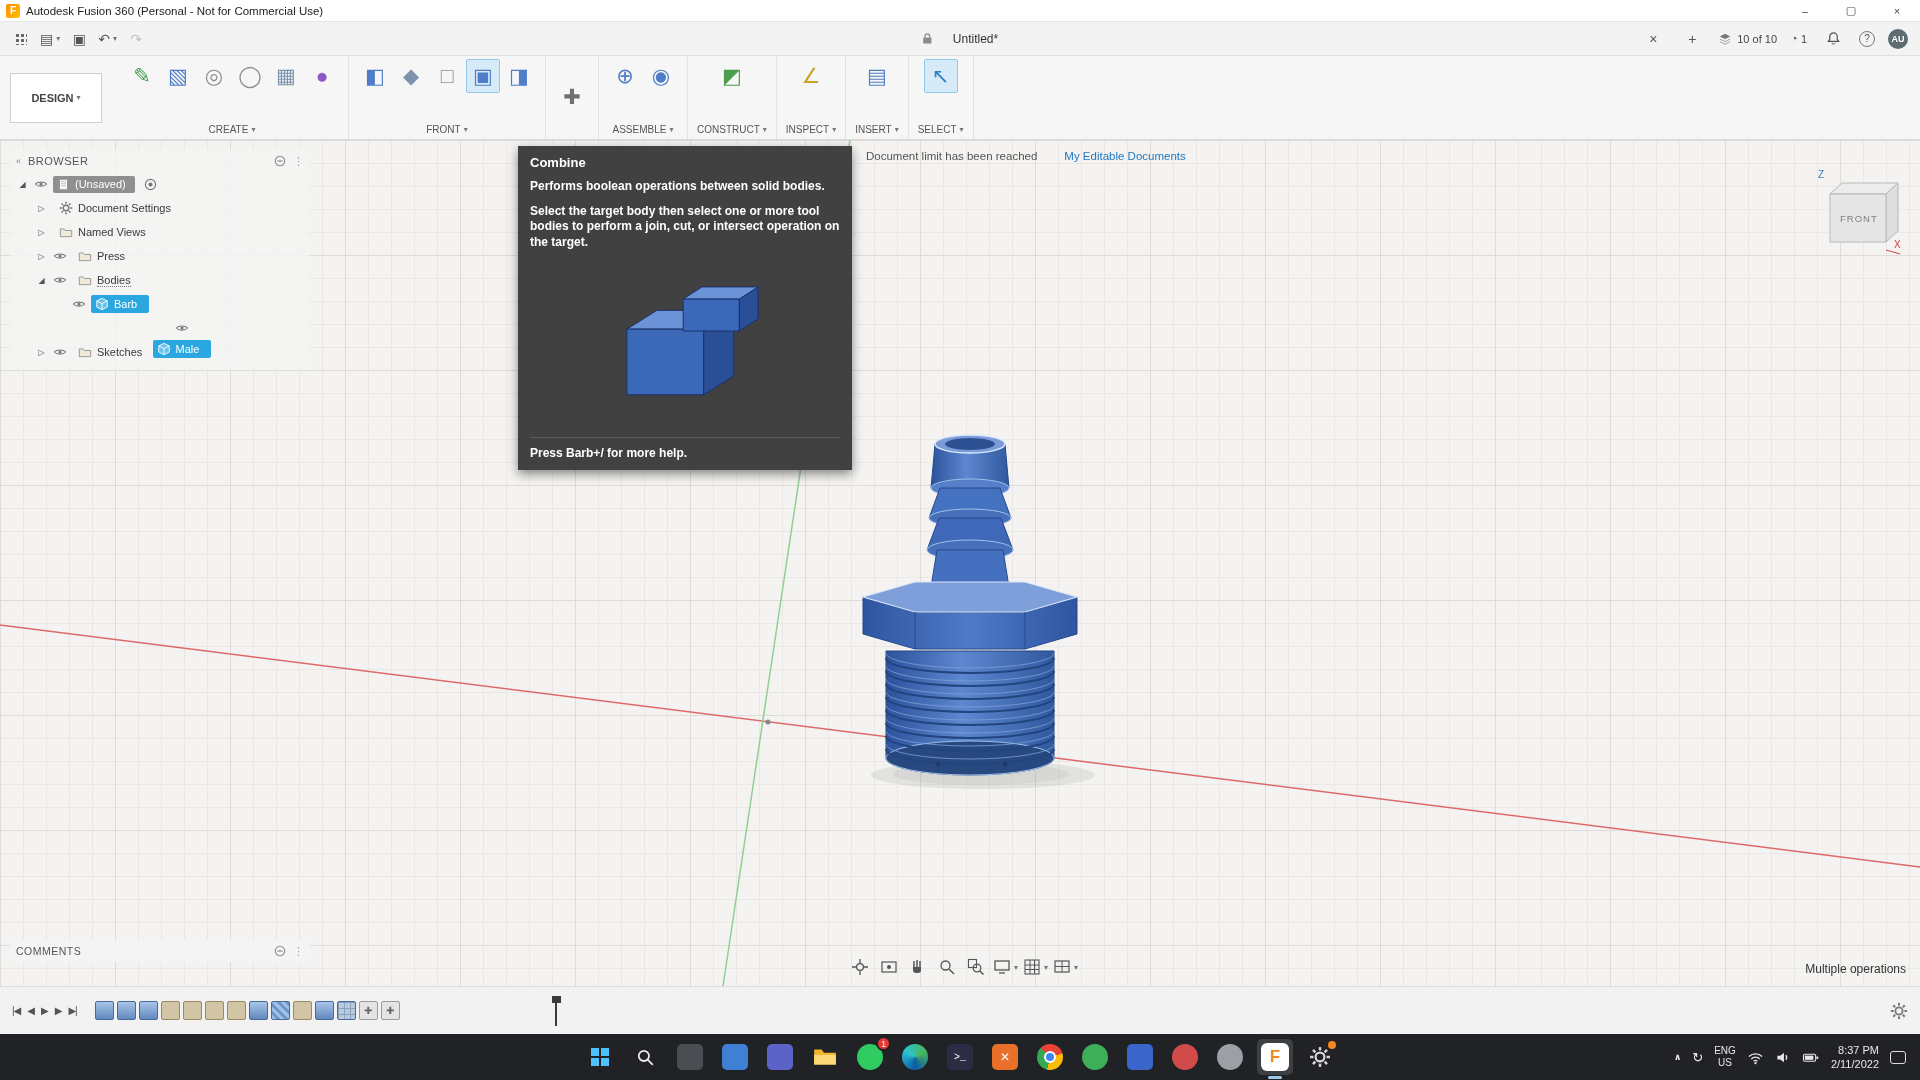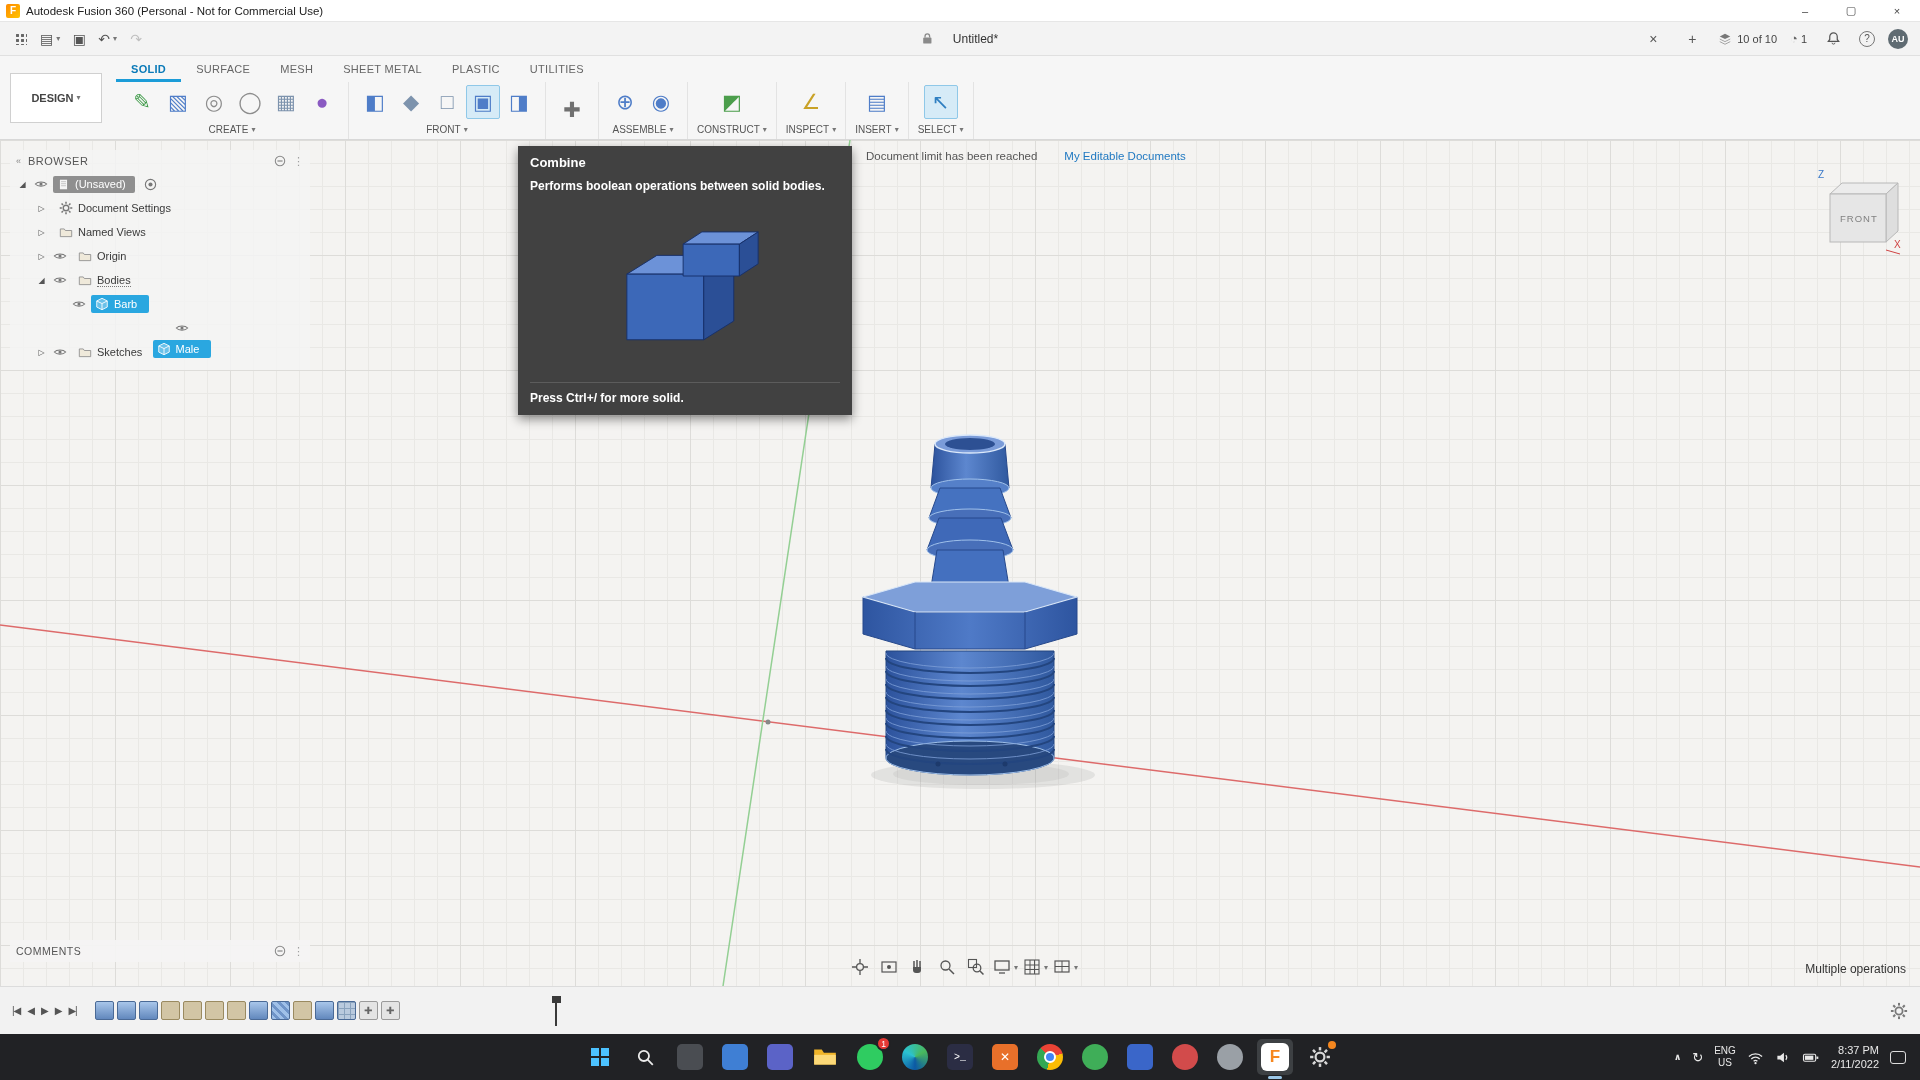--- a/index.html
+++ b/index.html
@@ -199,28 +199,20 @@
     <div class="avatar">AU</div>
   </div>
 </div>
 
 <div class="ribbon">
   <div class="design-box">
     <span>DESIGN</span>
       <span class="caret">▾</span>
   </div>
   <div class="ribbon-main">
-    <div class="ribbon-tabs" id="ribbon-tabs">
-        <div class="rtab active">SOLID</div>
-        <div class="rtab">SURFACE</div>
-        <div class="rtab">MESH</div>
-        <div class="rtab">SHEET METAL</div>
-        <div class="rtab">PLASTIC</div>
-        <div class="rtab">UTILITIES</div>
-      </div>
     <div class="toolbar" id="toolbar-groups">
         <div class="tgroup">
           <div class="tg-icons">
             <div class="ticon" style="color: rgb(63, 155, 73);">✎</div>
             <div class="ticon" style="color: rgb(79, 125, 200);">▧</div>
             <div class="ticon" style="color: rgb(141, 141, 141);">◎</div>
             <div class="ticon" style="color: rgb(141, 141, 141);">◯</div>
             <div class="ticon" style="color: rgb(125, 147, 173);">▦</div>
             <div class="ticon" style="color: rgb(138, 90, 194);">●</div>
           </div>
@@ -443,21 +435,21 @@
               <path d="M1.5 8C4.2 4.8 11.8 4.8 14.5 8C11.8 11.2 4.2 11.2 1.5 8Z" fill="none" stroke="#777" stroke-width="1.2"></path>
               <circle cx="8" cy="8" r="1.8" fill="#777"></circle>
             </svg>
           </span>
           <span class="pill">
             <span class="ic">
               <svg viewBox="0 0 16 16" width="14" height="14">
                 <path d="M1.5 4.5 h4.5 l1.2 1.8 h7.3 v7 H1.5 Z" fill="#efe9da" stroke="#8f8f8f"></path>
               </svg>
             </span>
-            <span class="lab">Origin</span>
+            <span class="lab">Press</span>
           </span>
         </div>
         <div class="brow" style="padding-left: 25px;">
           <span class="expander">◢</span>
           <span class="ic">
             <svg viewBox="0 0 16 16" width="14" height="14">
               <path d="M1.5 8C4.2 4.8 11.8 4.8 14.5 8C11.8 11.2 4.2 11.2 1.5 8Z" fill="none" stroke="#777" stroke-width="1.2"></path>
               <circle cx="8" cy="8" r="1.8" fill="#777"></circle>
             </svg>
           </span>
@@ -522,31 +514,32 @@
             </span>
             <span class="lab">Sketches</span>
           </span>
         </div>
       </div>
   </div>
 
   <div class="tooltip">
     <div class="tt-title">Combine</div>
     <div class="tt-p">Performs boolean operations between solid bodies.</div>
+    <div class="tt-p">Select the target body then select one or more tool bodies to perform a join, cut, or intersect operation on the target.</div>
     <div class="tt-img">
       <svg width="210" height="150" viewBox="0 0 200 160">
         <polygon points="38,62 70,42 152,42 120,62" fill="#6c92d8" stroke="#16306b"></polygon>
         <polygon points="38,62 120,62 120,132 38,132" fill="#3c68b8" stroke="#16306b"></polygon>
         <polygon points="120,62 152,42 152,112 120,132" fill="#2b4f96" stroke="#16306b"></polygon>
         <polygon points="98,30 118,17 178,17 158,30" fill="#6c92d8" stroke="#16306b"></polygon>
         <polygon points="98,30 158,30 158,64 98,64" fill="#3c68b8" stroke="#16306b"></polygon>
         <polygon points="158,30 178,17 178,51 158,64" fill="#2b4f96" stroke="#16306b"></polygon>
       </svg>
     </div>
-    <div class="tt-footer">Press Ctrl+/ for more solid.</div>
+    <div class="tt-footer">Press Barb+/ for more help.</div>
   </div>
 
   <div class="doc-notice">
     <span class="notice-text">Document limit has been reached</span>
     <span class="notice-link">My Editable Documents</span>
   </div>
 
   <div class="viewcube">
     <svg width="100" height="100" viewBox="0 0 100 100">
       <text x="12" y="16" font-size="10" fill="#3b7ac9">Z</text>

